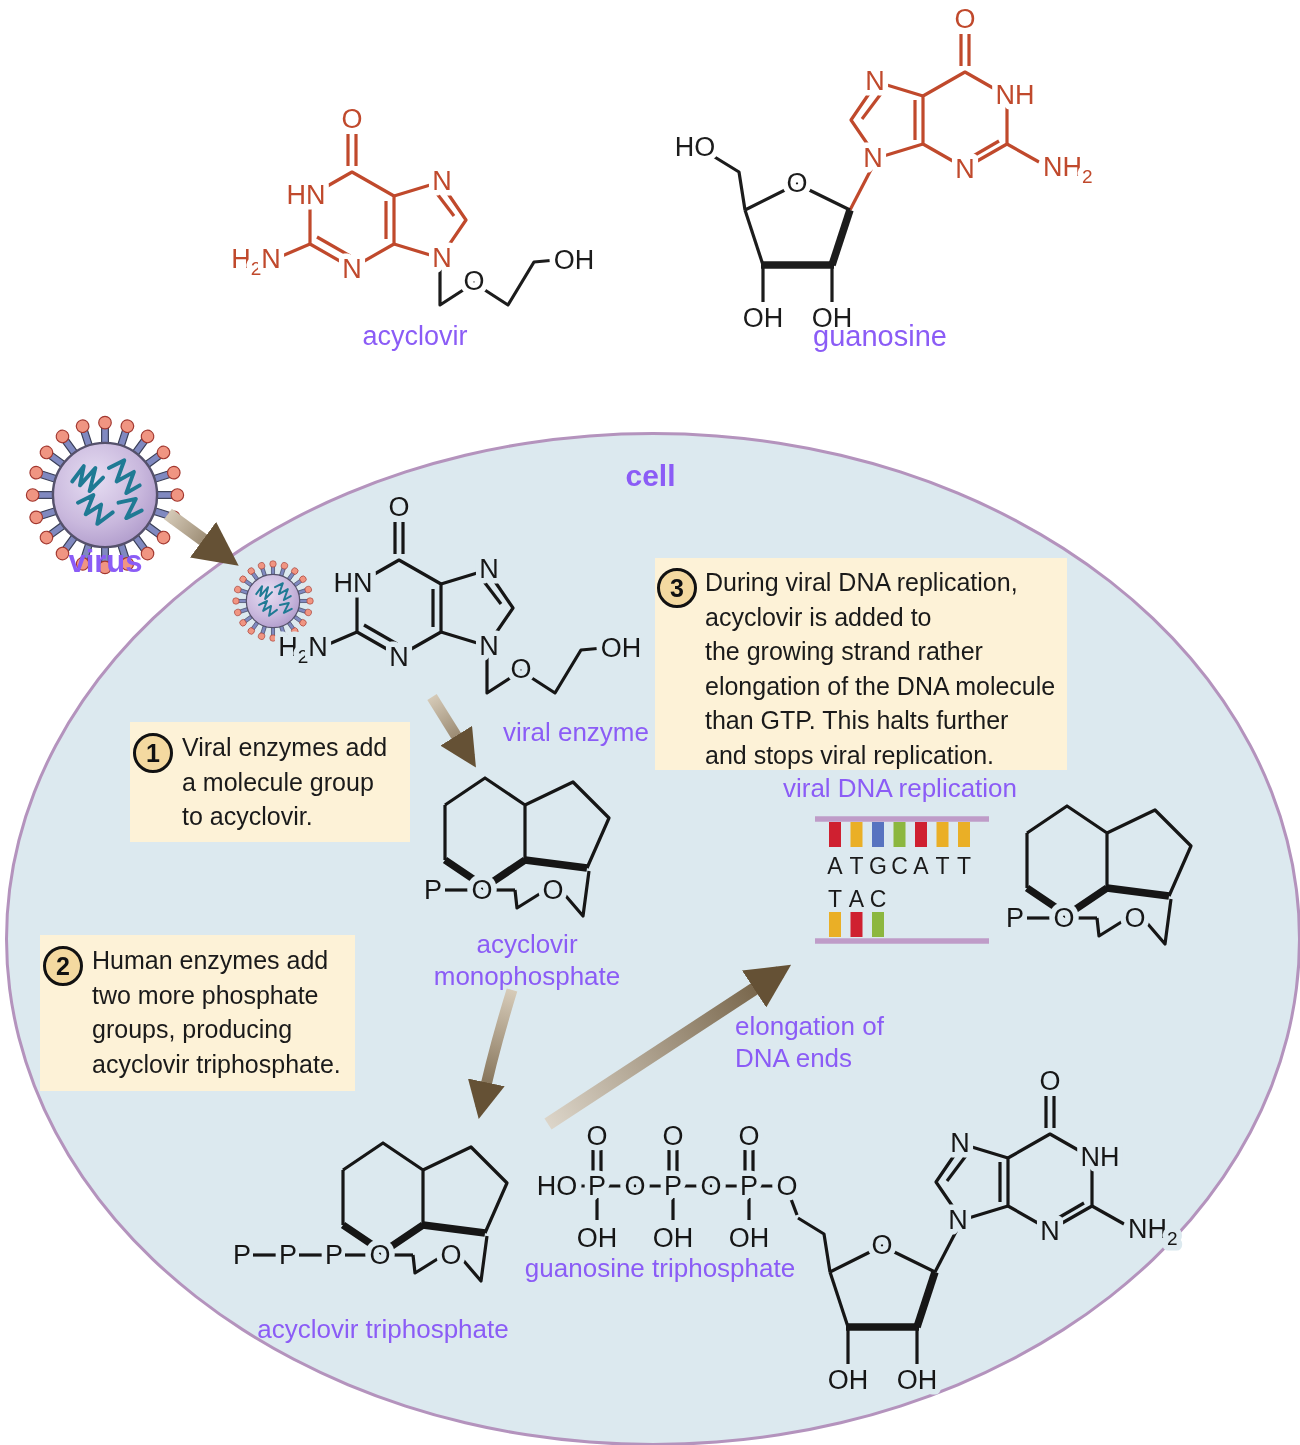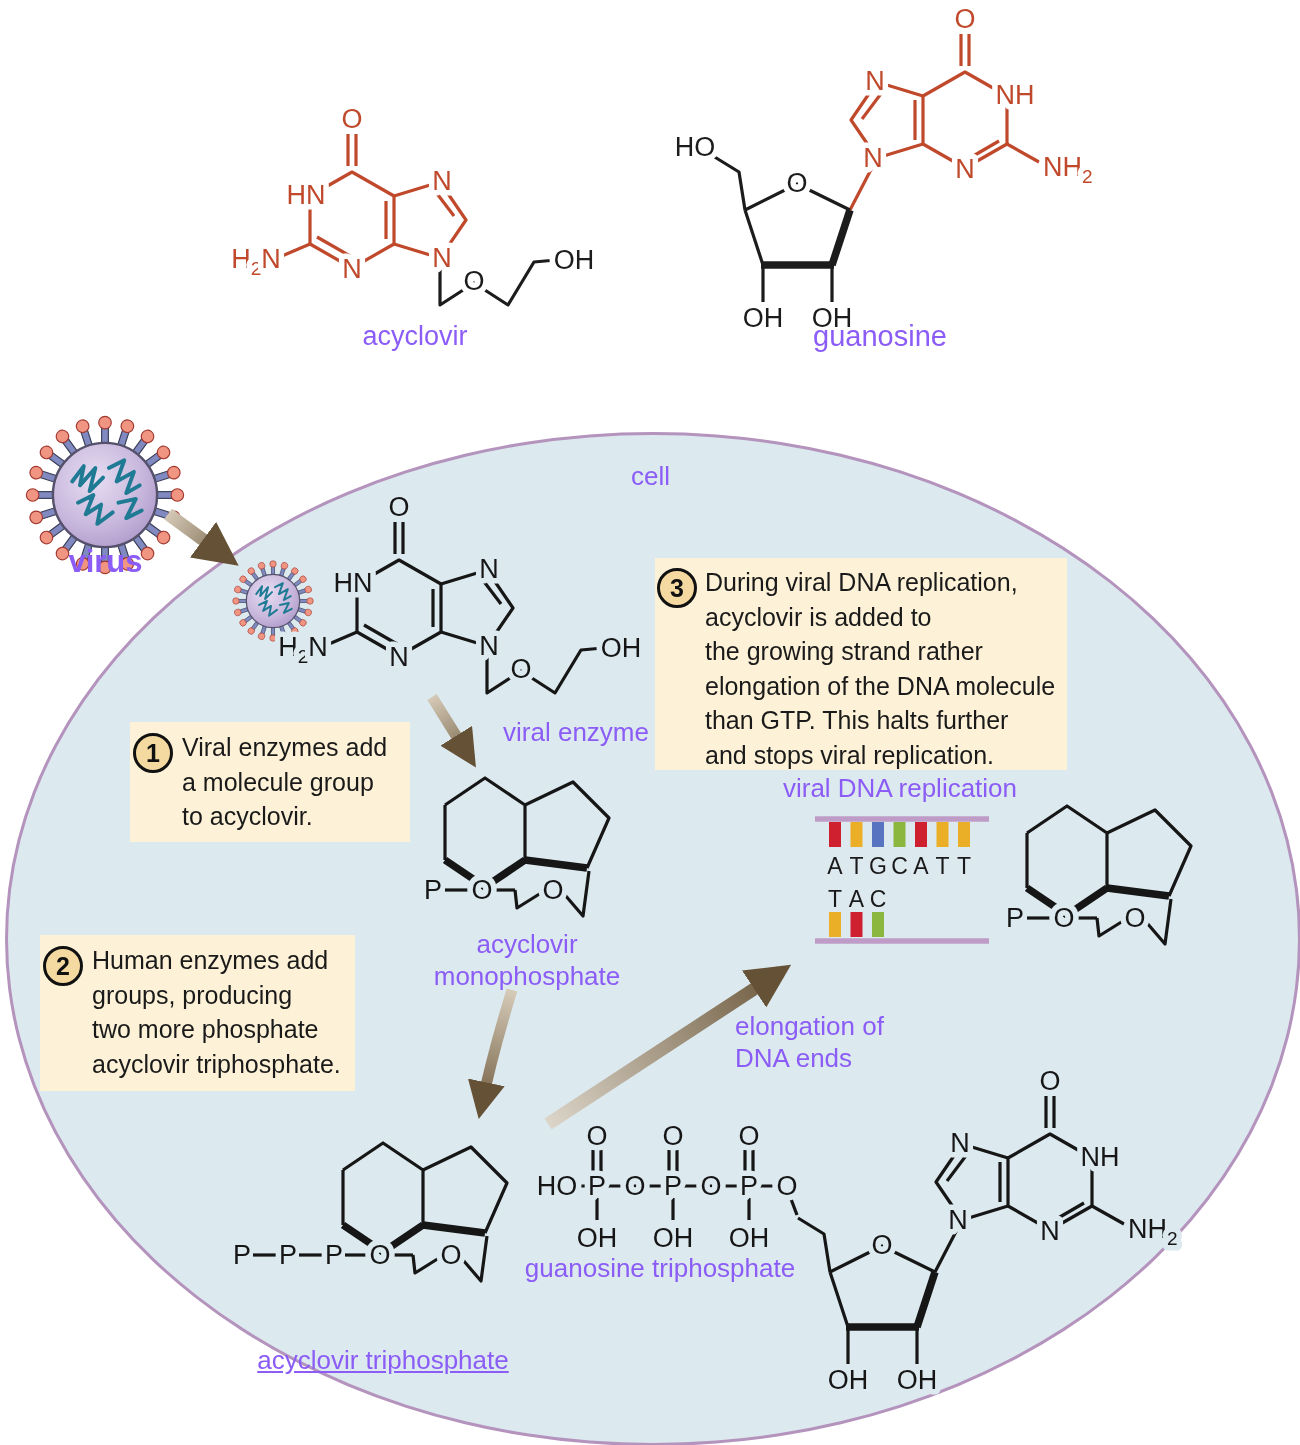--- a/index.html
+++ b/index.html
@@ -5,21 +5,21 @@
   html,body{margin:0;padding:0;background:#ffffff;}
   .page{position:relative;width:1300px;height:1445px;background:#ffffff;overflow:hidden;
         font-family:"Liberation Sans",sans-serif;color:#1a1a1a;}
   .abs{position:absolute;}
   
   .cell-body{position:absolute;left:5px;top:432px;width:1290px;height:1008px;
              background:#dce9ef;border:3px solid #b493bd;border-radius:50%;}
   
   .lbl{position:absolute;font-size:26px;line-height:32px;color:#8b5cf6;text-align:center;}
   .lbl-left{text-align:left;}
-  .cell-title{font-size:26px;font-weight:normal;}
+  .cell-title{font-size:30px;font-weight:bold;}
   .virus-title{font-size:31px;font-weight:bold;}
   
   .callout{position:absolute;background:#fdf2d7;}
   .callout .txt{position:absolute;font-size:25px;line-height:34.5px;color:#1a1a1a;white-space:nowrap;}
   .badge{position:absolute;width:40px;height:40px;border-radius:50%;background:#f4d9a0;
          border:3px solid #111;box-sizing:border-box;text-align:center;
          font-size:25px;font-weight:bold;line-height:34px;color:#111;}
   
   svg{overflow:visible;}
   svg text{font-family:"Liberation Sans",sans-serif;font-size:27px;
@@ -210,21 +210,21 @@
 
   <svg class="abs" style="left:234px;top:1125px;--chain:#161616;--halo:#dce9ef" width="370" height="185" viewBox="0 0 370 185">
     <text class="t-chain" x="8" y="139" text-anchor="middle">P</text>
     <line class="b-chain" x1="19" y1="130" x2="42" y2="130"></line>
     <text class="t-chain" x="54" y="139" text-anchor="middle">P</text>
     <line class="b-chain" x1="65" y1="130" x2="88" y2="130"></line>
     <text class="t-chain" x="100" y="139" text-anchor="middle">P</text>
     <line class="b-chain" x1="111" y1="130" x2="134" y2="130"></line>
     <use href="#sym-acv-cartoon" xlink:href="#sym-acv-cartoon" x="89"></use>
   </svg>
-  <div class="lbl abs" style="left:248px;top:1344px;width:270px;text-decoration:underline;">acyclovir triphosphate</div>
+  <div class="lbl abs" style="left:248px;top:1313px;width:270px;">acyclovir triphosphate</div>
 
   <svg class="abs" style="left:535px;top:1058px;--base:#161616;--chain:#161616;--halo:#dce9ef" width="765" height="387" viewBox="0 0 765 387">
     <line class="b-chain" x1="40" y1="128" x2="250" y2="128"></line>
     <line class="b-chain" x1="58" y1="92" x2="58" y2="114"></line>
       <line class="b-chain" x1="66" y1="92" x2="66" y2="114"></line>
     <line class="b-chain" x1="134" y1="92" x2="134" y2="114"></line>
       <line class="b-chain" x1="142" y1="92" x2="142" y2="114"></line>
     <line class="b-chain" x1="210" y1="92" x2="210" y2="114"></line>
       <line class="b-chain" x1="218" y1="92" x2="218" y2="114"></line>
     <line class="b-chain" x1="62" y1="140" x2="62" y2="162"></line>
@@ -291,22 +291,22 @@
       <div>Viral enzymes add</div>
       <div>a molecule group</div>
       <div>to acyclovir.</div>
     </div>
   </div>
 
   <div class="callout" style="left:40px;top:935px;width:315px;height:156px;">
     <div class="badge" style="left:3px;top:11px;">2</div>
     <div class="txt" style="left:52px;top:8px;">
       <div>Human enzymes add</div>
+      <div>two more phosphate</div>
       <div>groups, producing</div>
-      <div>two more phosphate</div>
       <div>acyclovir triphosphate.</div>
     </div>
   </div>
 
   <div class="callout" style="left:655px;top:558px;width:412px;height:212px;">
     <div class="badge" style="left:2px;top:10px;">3</div>
     <div class="txt" style="left:50px;top:7px;">
       <div>During viral DNA replication,</div>
       <div>acyclovir is added to</div>
       <div>the growing strand rather</div>

